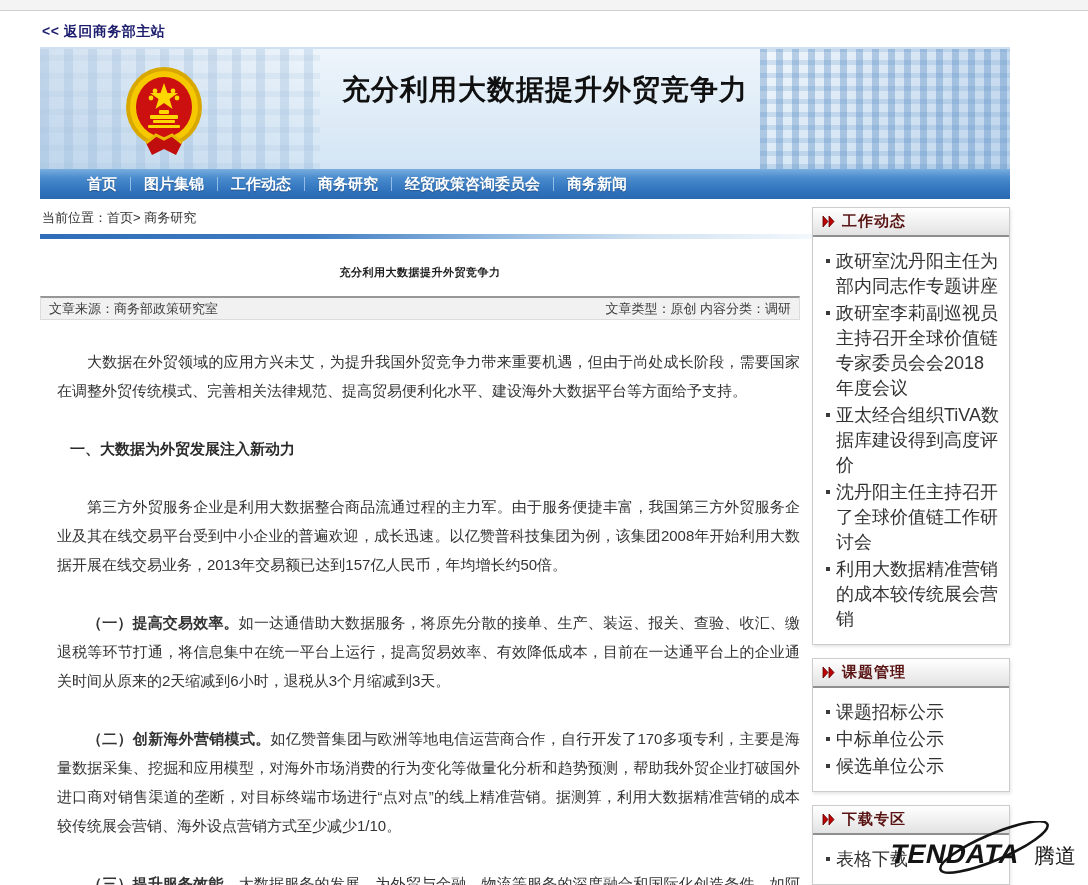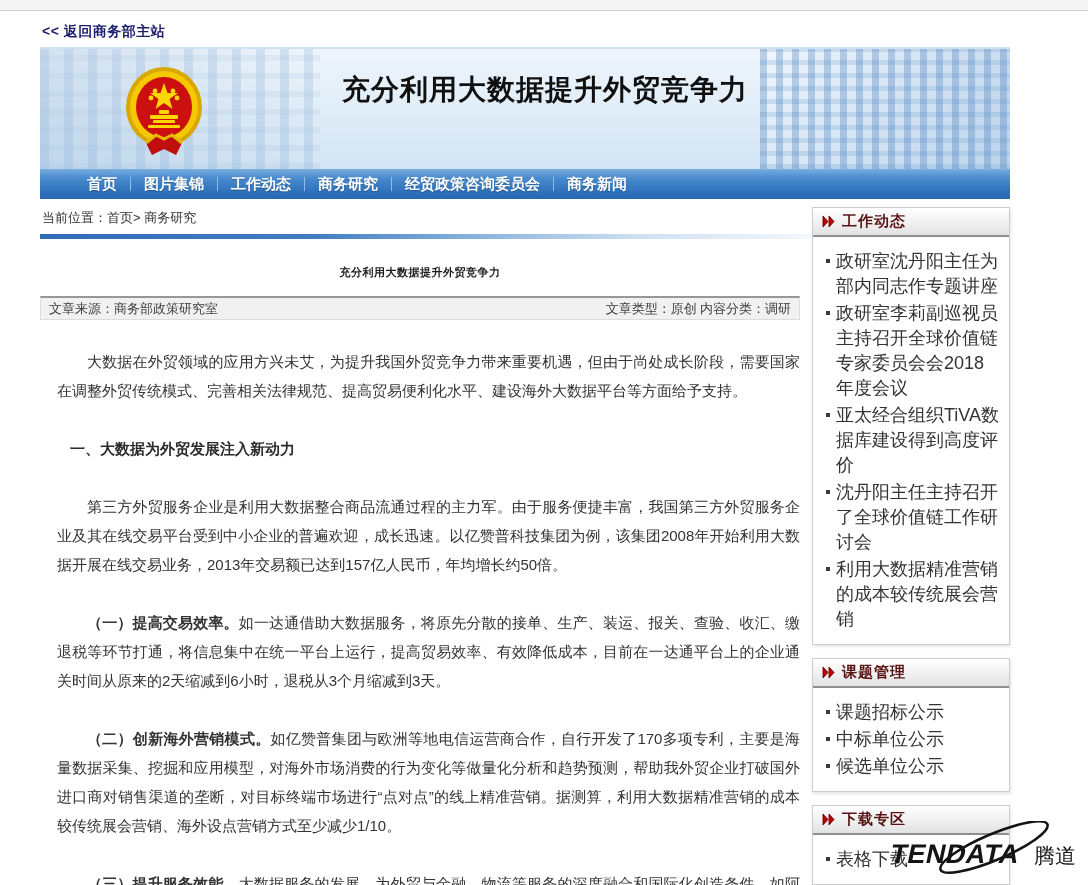--- a/index.html
+++ b/index.html
@@ -70,21 +70,21 @@
   }
   
   .article{padding-right:12px;}
   .article-title{
     text-align:center;font-size:11px;font-weight:bold;color:#1c1c1c;
     margin:26px 0 16px 0;letter-spacing:.5px;
   }
   .meta-bar{
     height:21px;background:#f1f1f1;border:1px solid #dcdcdc;border-top:2px solid #979797;
     display:flex;justify-content:space-between;align-items:center;
-    padding:0 8px;font-size:13px;color:#3c3c3c;font-family:Liberation Serif, serif;
+    padding:0 8px;font-size:13px;color:#3c3c3c;
   }
   .article-body{margin-top:27px;font-size:15px;color:#333;line-height:29px;text-align:justify;}
   .article-body p{margin:0 0 29px 17px;text-indent:2em;}
   .article-body h3{margin:0 0 29px 0;text-indent:2em;font-size:15px;font-weight:bold;color:#2b2b2b;}
   .article-body b{font-weight:bold;}
   
   .side-box{
     border:1px solid #cccccc;margin-bottom:13px;background:#fff;
     box-shadow:1px 2px 3px rgba(0,0,0,.10);
   }

